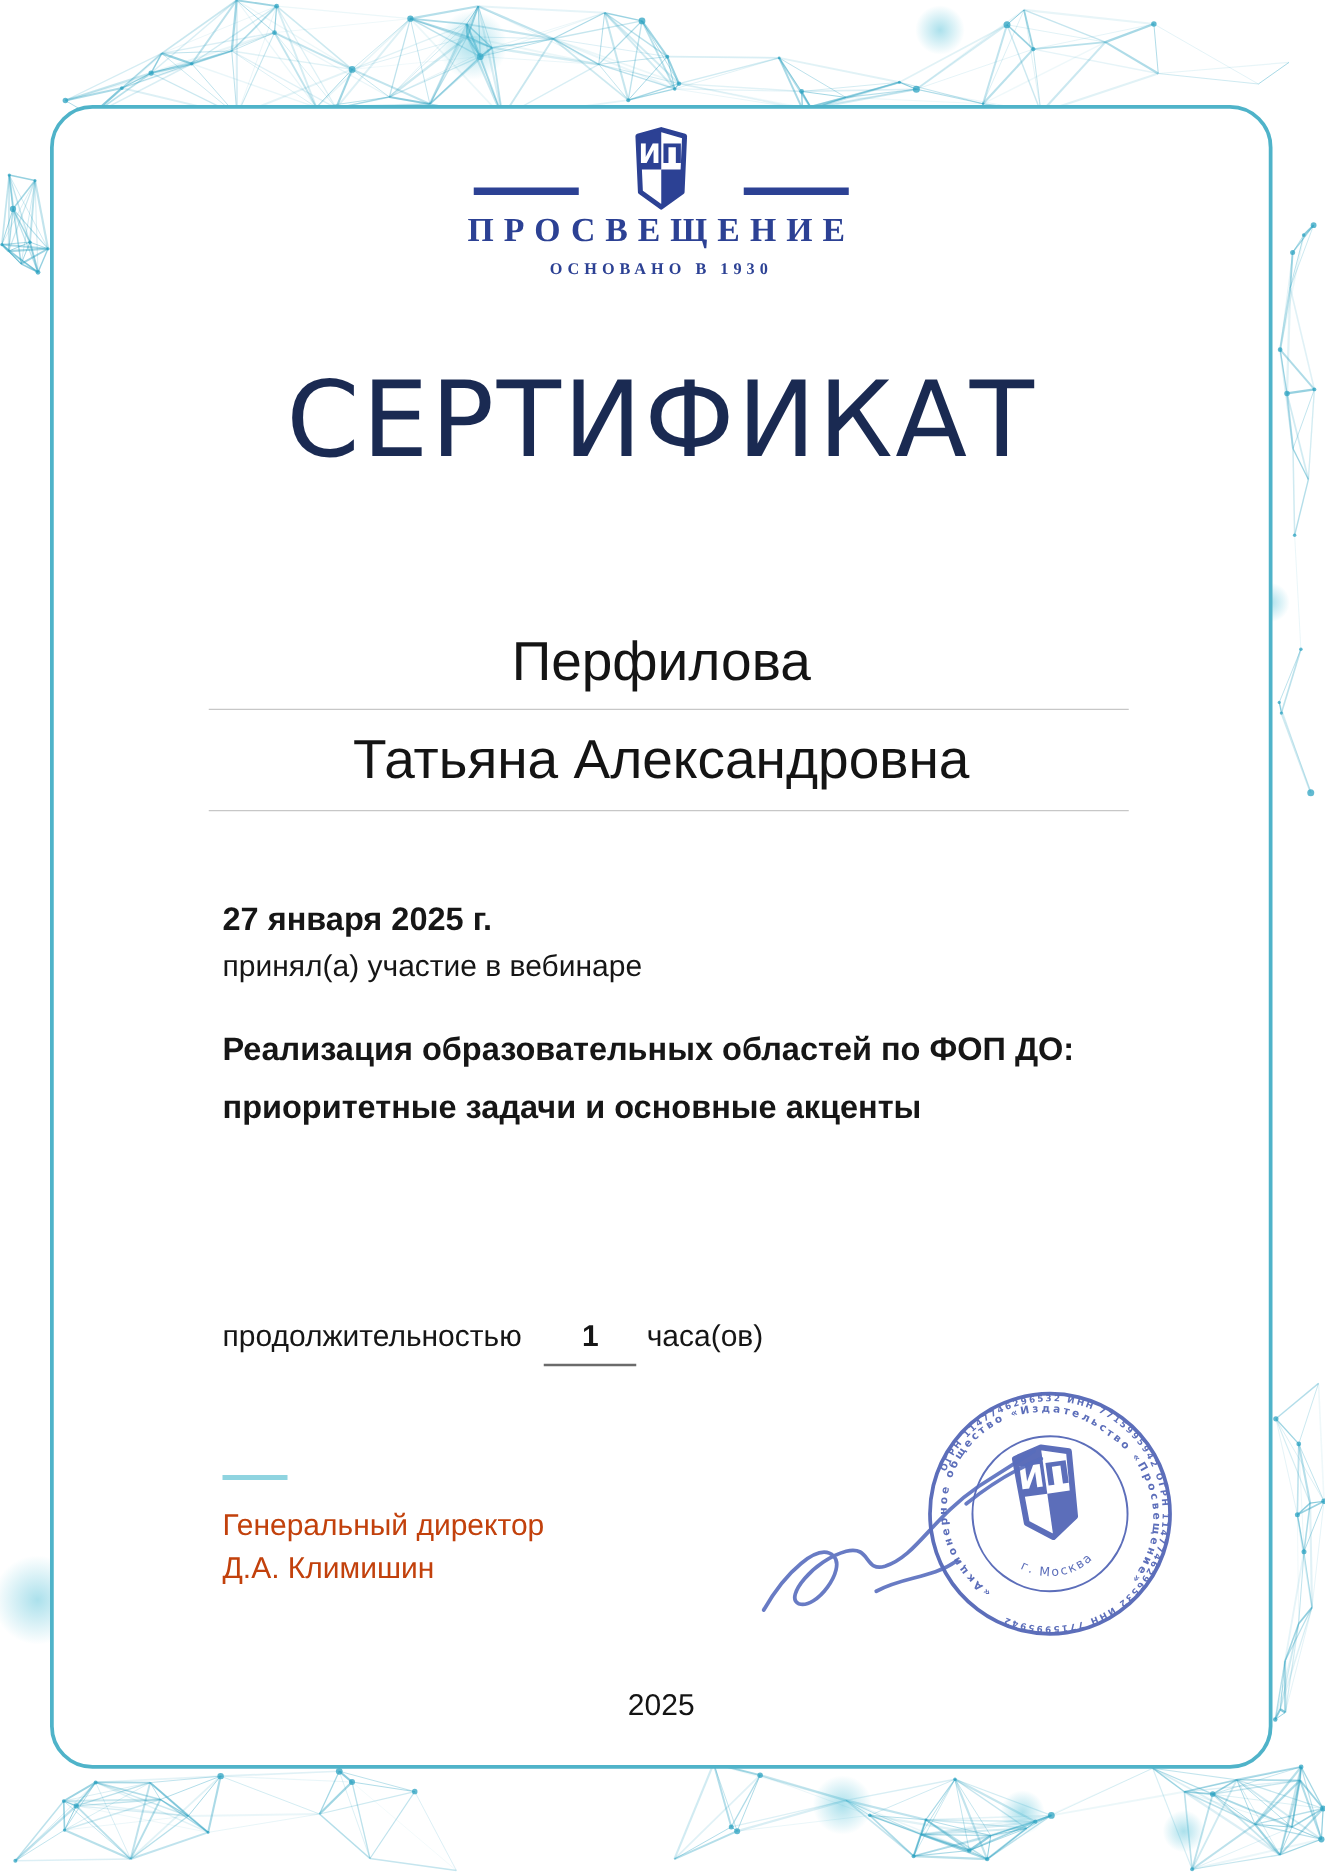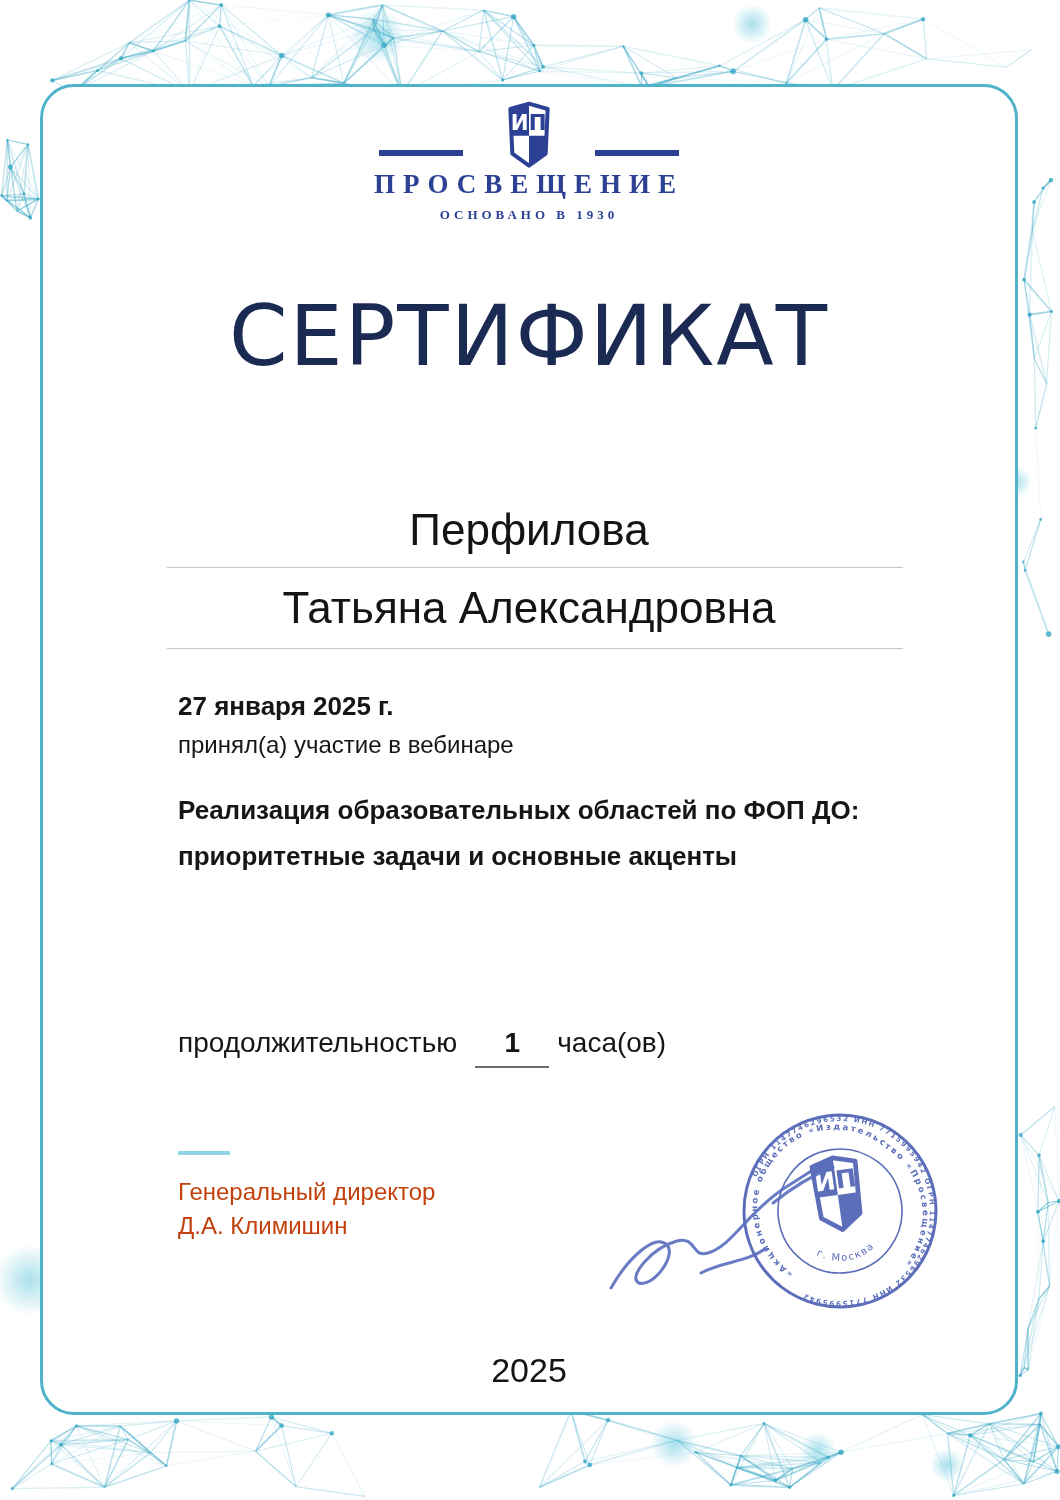--- a/index.html
+++ b/index.html
@@ -9,21 +9,21 @@
     overflow:hidden;
   }
   .plex{position:absolute;pointer-events:none;}
   .glow{position:absolute;border-radius:50%;pointer-events:none;
     background:radial-gradient(circle, rgba(88,194,217,.5) 0%, rgba(88,194,217,0) 70%);}
   
   .card{
     position:absolute;left:40px;top:84px;width:978px;height:1331px;
     background:#ffffff;border:3.5px solid #4fb3c9;border-radius:34px;box-sizing:border-box;
   }
-  .abs{position:absolute;}
+  .abs{position:absolute;margin-top:29px;}
   
   .logo-row{position:absolute;left:0;top:14px;width:100%;display:flex;justify-content:center;align-items:flex-start;gap:36px;}
   .logo-bar{width:84px;height:6px;background:#2c4194;margin-top:49px;}
   .wordmark{
     position:absolute;left:0;top:82px;width:100%;text-align:center;
     font-family:"Liberation Serif","DejaVu Serif",serif;font-weight:700;
     font-size:27px;letter-spacing:8px;color:#2c4194;
   }
   .founded{
     position:absolute;left:0;top:120px;width:100%;text-align:center;
@@ -39,29 +39,29 @@
   .name1{top:418px;}
   .name2{top:496px;}
   .rule{position:absolute;left:124px;width:736px;border-bottom:1.5px solid #c7c7c7;height:0;}
   .rule1{top:480px;}
   .rule2{top:561px;}
   .left-col{left:135px;}
   .date-line{top:604px;font-size:26px;font-weight:700;}
   .participation-line{top:644px;font-size:24px;}
   .webinar1{top:708px;font-size:26px;font-weight:700;}
   .webinar2{top:754px;font-size:26px;font-weight:700;}
-  .duration-line{top:940px;font-size:28px;display:flex;align-items:baseline;}
+  .duration-line{top:940px;font-size:24px;display:flex;align-items:baseline;}
   .duration-value{
     display:inline-block;width:74px;text-align:center;font-weight:700;
     border-bottom:2px solid #6b6b6b;padding-bottom:7px;margin:0 8px 0 18px;
   }
   .sig-rule{top:1064px;width:52px;height:3.5px;background:#8fd4e0;}
   .sig-block{top:1088px;font-size:24px;line-height:34px;color:#c2410c;}
   .sig-block div{margin-bottom:0;}
-  .year-line{position:absolute;left:0;top:1264px;width:100%;text-align:center;font-size:34px;color:#141414;}
+  .year-line{position:absolute;left:0;top:1264px;width:100%;text-align:center;font-size:24px;color:#141414;}
   .stamp-svg{position:absolute;left:550px;top:996px;width:380px;height:250px;opacity:.85;}
   .stamp-ring-text{font-family:"DejaVu Sans",sans-serif;font-size:8.5px;font-weight:700;letter-spacing:2.2px;fill:#4055ae;}
   .stamp-num-text{font-family:"DejaVu Sans",sans-serif;font-size:7px;font-weight:700;letter-spacing:1.6px;fill:#4055ae;}
   .stamp-city-text{font-family:"DejaVu Sans",sans-serif;font-size:10px;fill:#4055ae;letter-spacing:1.5px;}
   .mono-letter{font-family:"DejaVu Sans",sans-serif;font-weight:700;}
 </style>
 </head>
 <body>
 
 <svg class="plex" id="plex-top" style="left:0;top:0;" width="1060" height="94">

